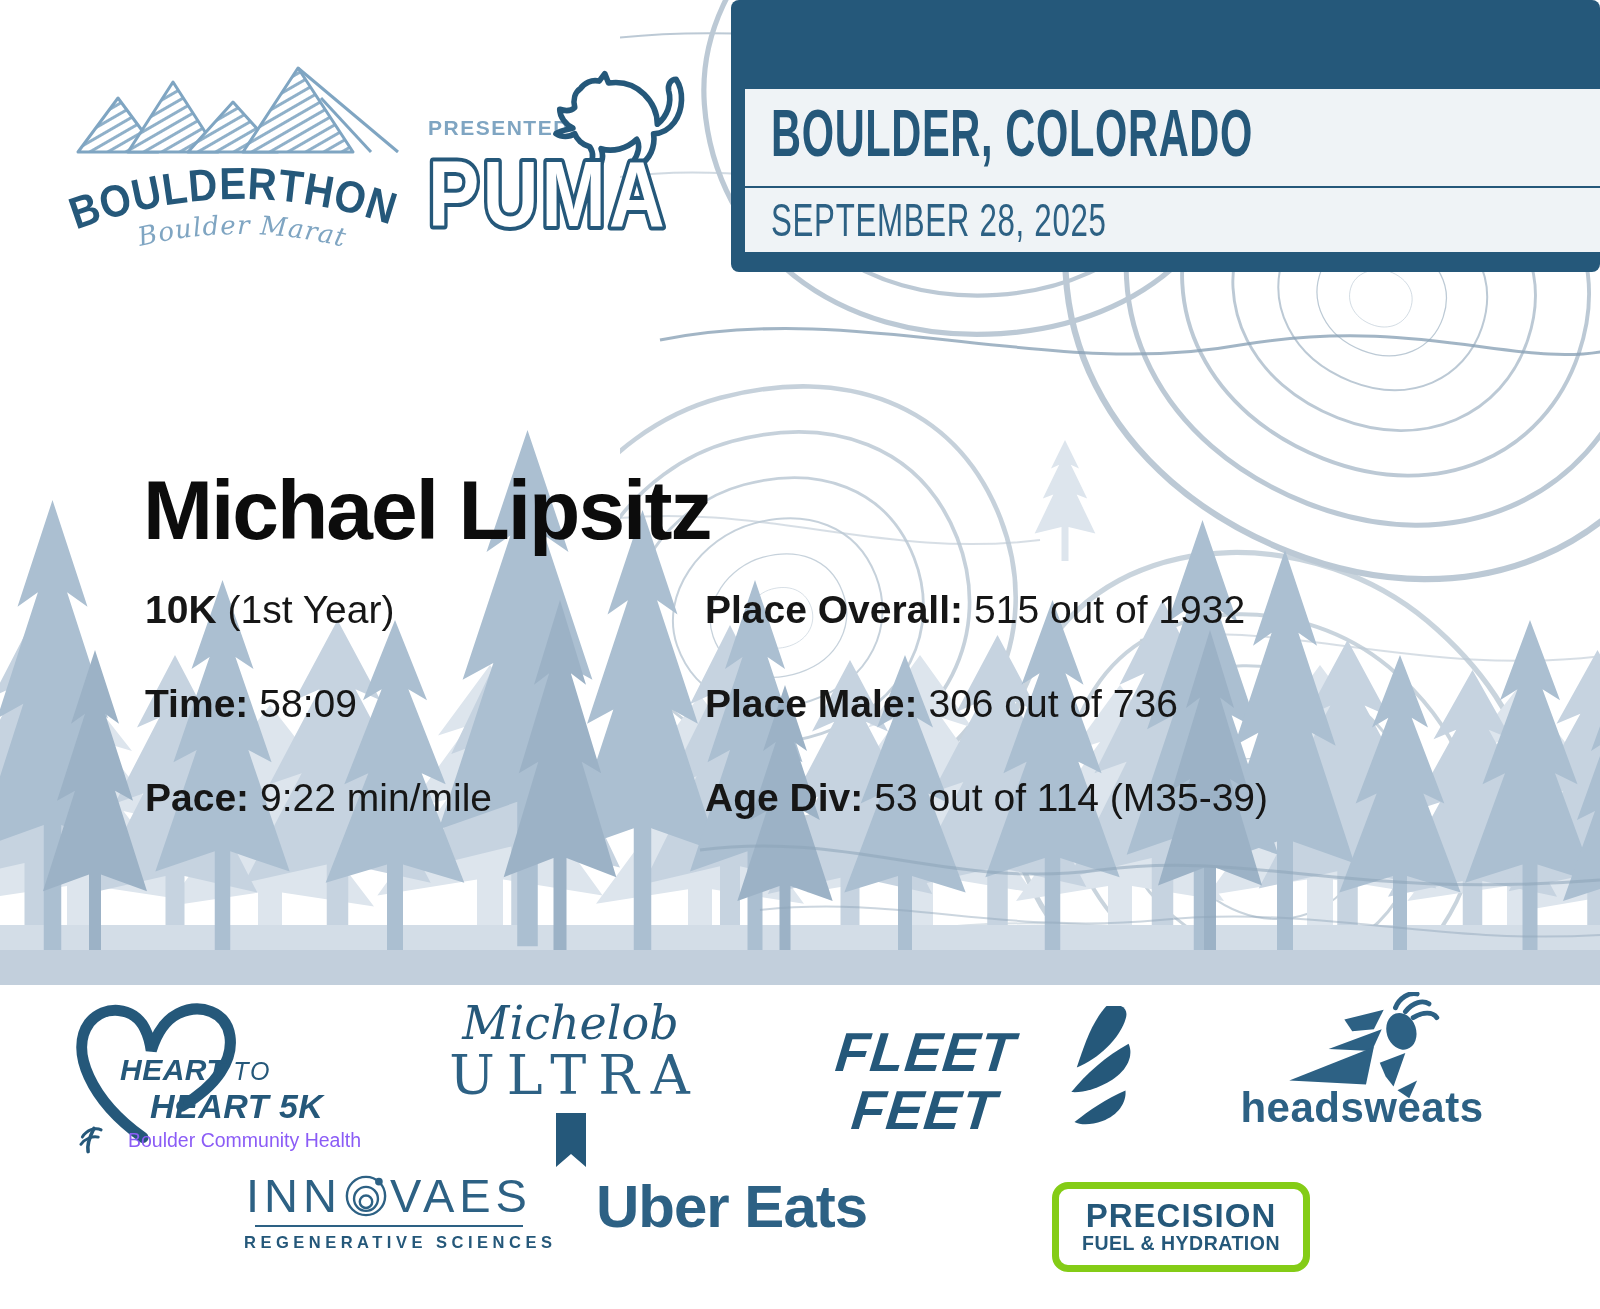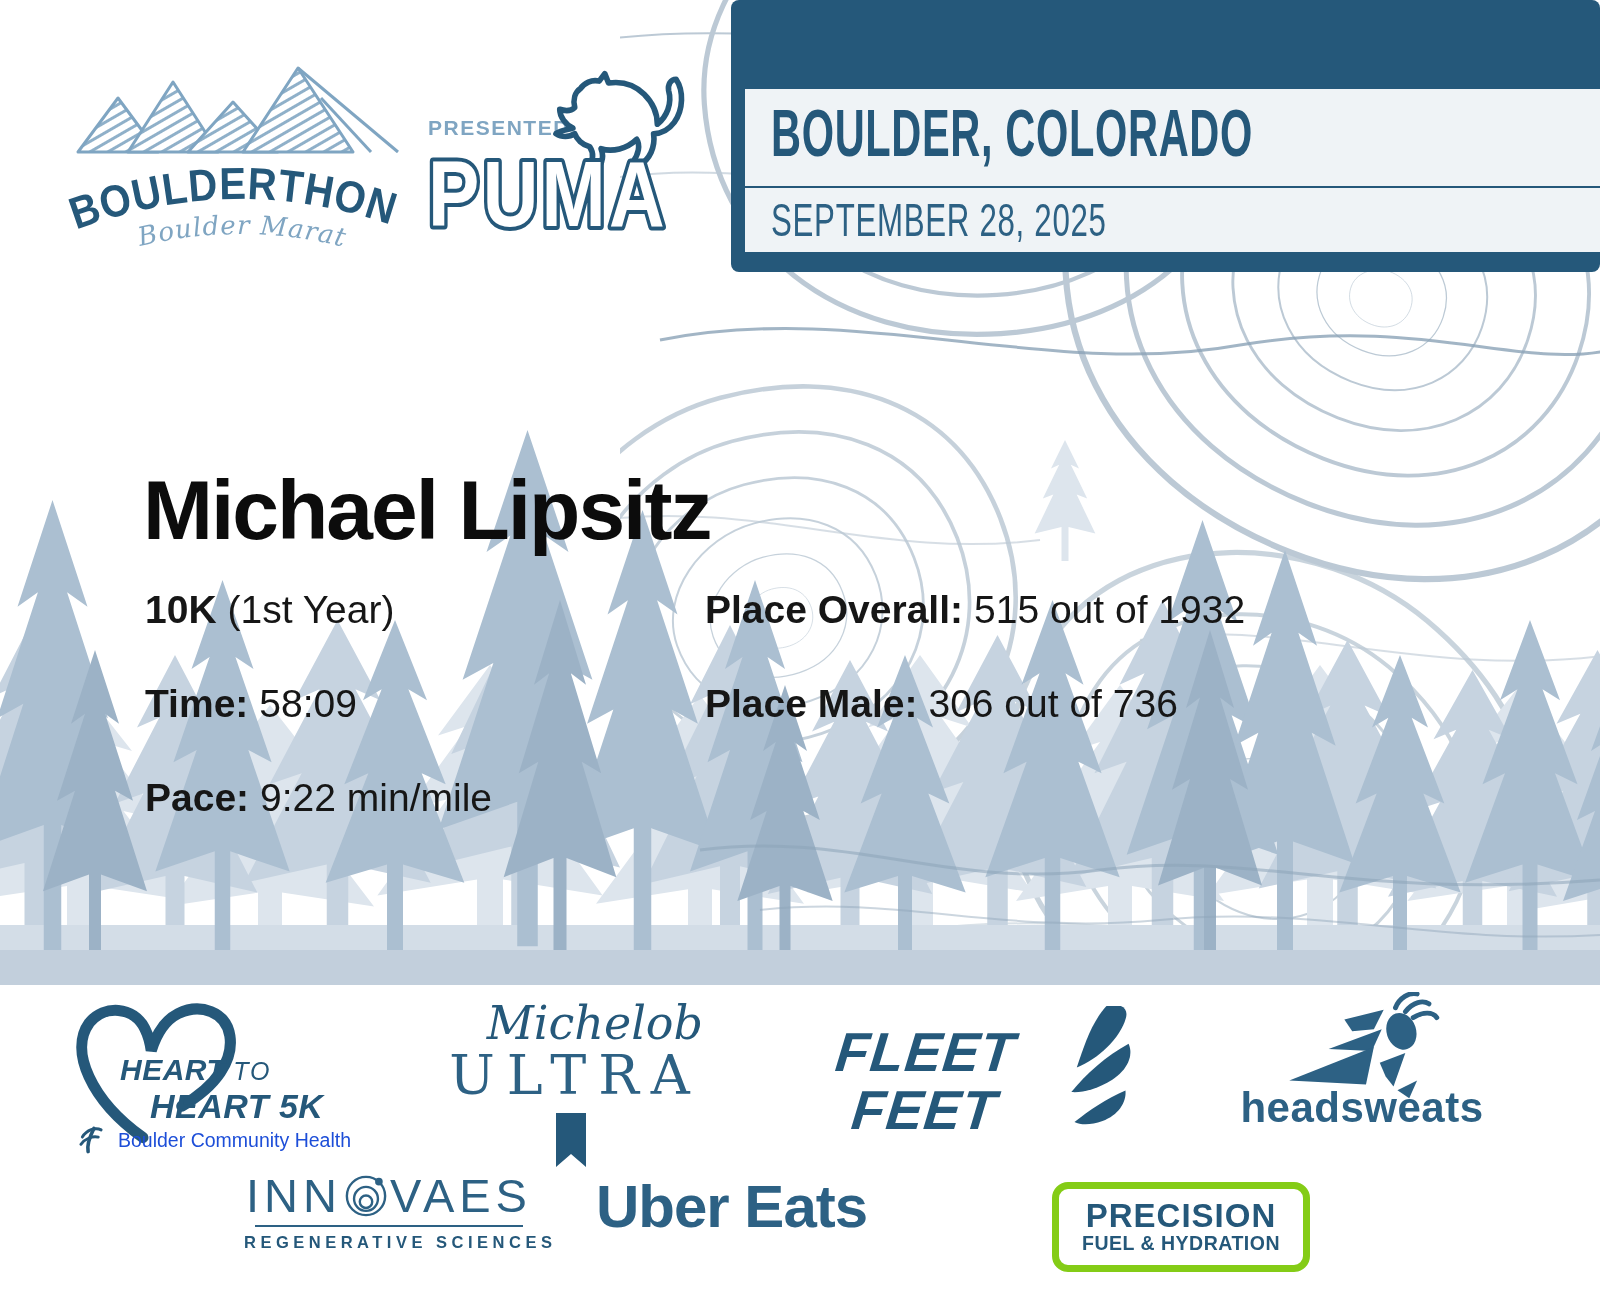--- a/index.html
+++ b/index.html
@@ -26,24 +26,24 @@
   .stat{position:absolute;font-size:39px;color:#161616;white-space:nowrap;}
   .stat b{font-weight:700;margin-right:11px;}
   .stat .v{font-weight:400;}
   
   .navy{color:#25587a;}
   #hth{left:58px;top:995px;width:300px;height:170px;}
   #hth-l1{position:absolute;left:62px;top:58px;font-style:italic;white-space:nowrap;}
   #hth-l1 .w{font-size:30px;font-weight:800;letter-spacing:.5px;text-align:right;}
   #hth-l1 .c{font-size:25px;font-weight:400;letter-spacing:2px;margin-left:8px;}
   #hth-l2{position:absolute;left:92px;top:92px;font-style:italic;font-size:34px;font-weight:800;letter-spacing:.5px;white-space:nowrap;}
-  #hth-org{position:absolute;left:20px;top:130px;display:flex;align-items:center;gap:14px;
-           font-size:19.5px;color:#1d4ed8;white-space:nowrap;}
+  #hth-org{position:absolute;left:20px;top:130px;display:flex;align-items:center;gap:24px;
+           font-size:19.5px;color:#8b5cf6;white-space:nowrap;}
   #michelob{left:438px;top:1000px;width:265px;height:195px;text-align:center;}
-  #michelob .script{font-family:"DejaVu Serif",serif;font-style:italic;font-size:46px;color:#25587a;line-height:1;text-align:right;}
+  #michelob .script{font-family:"DejaVu Serif",serif;font-style:italic;font-size:46px;color:#25587a;line-height:1;}
   #michelob .ultra{font-family:"DejaVu Serif",serif;font-size:54px;letter-spacing:12px;color:#2d6184;line-height:1.1;margin-left:10px;}
   #fleet{left:836px;top:1020px;width:300px;height:130px;}
   #fleet .ln{position:absolute;font-size:55px;font-weight:900;font-style:italic;letter-spacing:1px;
              color:#25587a;transform:skewX(-6deg);white-space:nowrap;}
   #hsw{left:1222px;top:992px;width:280px;height:140px;}
   #hsw-word{position:absolute;left:0;top:92px;width:280px;text-align:center;font-size:42px;font-weight:700;
             letter-spacing:.5px;color:#2d6184;}
   #innovaes{left:244px;top:1168px;width:290px;height:95px;text-align:center;}
   #inno-row{display:flex;align-items:center;justify-content:center;}
   #inno-row .t{font-size:47px;font-weight:400;letter-spacing:5px;color:#2d6184;}
@@ -234,20 +234,23 @@
   </div>
   <div class="stat" style="left:145px;top:776px;">
     <b>Pace:</b><span class="v">9:22 min/mile</span>
   </div>
   <div class="stat" style="left:705px;top:588px;">
     <b>Place Overall:</b><span class="v">515 out of 1932</span>
   </div>
   <div class="stat" style="left:705px;top:682px;">
     <b>Place Male:</b><span class="v">306 out of 736</span>
   </div>
+  <div class="stat" style="left:705px;top:776px;">
+    <b>Age Div:</b><span class="v">53 out of 114 (M35-39)</span>
+  </div>
 
   <div id="hth" class="abs navy">
     <svg class="abs" style="left:0;top:2px;" width="205" height="148" viewBox="0 0 210 160">
       <path fill="none" stroke="#25587a" stroke-width="12" stroke-linecap="round" d="M86 152 C30 112 6 58 28 28 C44 8 76 10 88 34 C92 42 94 50 95 58 C100 42 108 26 124 18 C148 6 176 16 180 42 C184 68 166 96 128 118"></path>
     </svg>
     <div id="hth-l1">
       <span class="w">HEART</span><span class="c">TO</span>
     </div>
     <div id="hth-l2">HEART 5K</div>
     <div id="hth-org">

